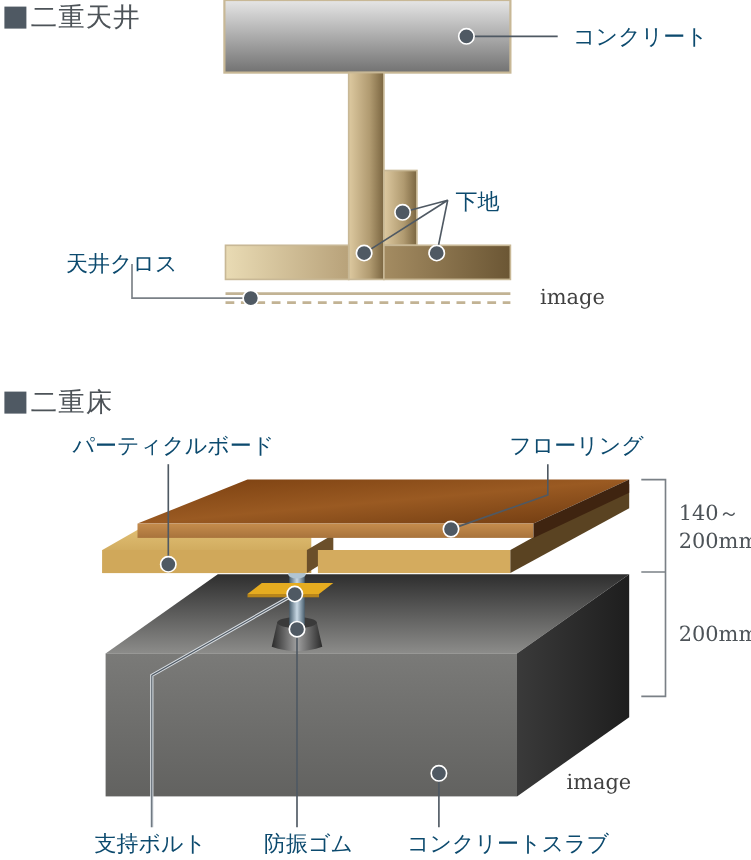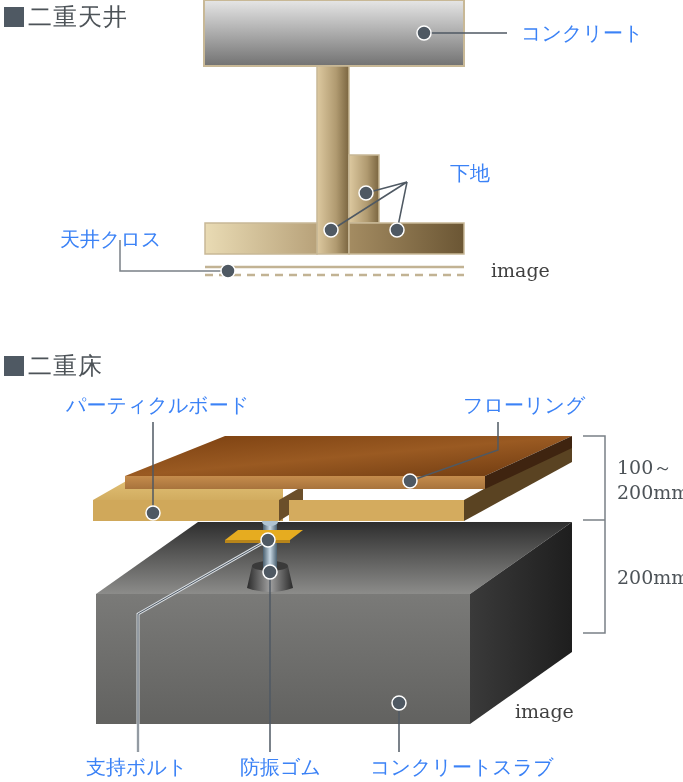--- a/index.html
+++ b/index.html
@@ -1,21 +1,21 @@
 <!DOCTYPE html>
 <html><head>
 <meta charset="utf-8">
 <style>
   html, body { margin: 0; padding: 0; background: #ffffff; }
   body { width: 683px; height: 782px; position: relative; overflow: hidden;
          font-family: "DejaVu Serif", "Liberation Serif", serif; color: #4d5358; }
   .abs { position: absolute; }
   .heading { font-size: 24px; line-height: 30px; letter-spacing: 1px; color: #4d5358; white-space: nowrap; }
   .heading .sq { display: inline-block; width: 20px; height: 20px; background: #4f5963; margin-right: 4px; vertical-align: -2px; }
-  .label { font-size: 20px; line-height: 24px; color: #3b82f6; white-space: nowrap; }
+  .label { font-size: 20px; line-height: 24px; color: #0c4a6e; white-space: nowrap; }
   .note { font-size: 19px; line-height: 22px; color: #404040; white-space: nowrap; }
   .dim { font-size: 19px; line-height: 24px; color: #4d5358; white-space: nowrap; }
   svg { position: absolute; left: 0; top: 0; }
 </style>
 </head>
 <body>
 
 <svg width="683" height="782" viewBox="0 0 683 782">
   <defs>
     <linearGradient id="concGrad" x1="0" y1="0" x2="0" y2="1">
@@ -136,32 +136,32 @@
   <circle cx="268" cy="540" r="7" fill="#4f5963" stroke="#fff" stroke-width="1.5"></circle>
   <circle cx="270" cy="572" r="7" fill="#4f5963" stroke="#fff" stroke-width="1.5"></circle>
   <circle cx="399" cy="703" r="7" fill="#4f5963" stroke="#fff" stroke-width="1.5"></circle>
 </svg>
 
 <div class="abs heading" style="left:4px; top:2px;font-family:Liberation Serif, serif;">
   <span class="sq"></span><span>二重天井</span>
 </div>
 
 <div class="abs label" style="left:521px; top:21px;">コンクリート</div>
-<div class="abs label" style="left:414px; top:161px;margin-left:36px;">下地</div>
+<div class="abs label" style="left:414px; top:171px;">下地</div>
 <div class="abs label" style="left:60px; top:208px;margin-top:19px;">天井クロス</div>
 <div class="abs note" style="left:491px; top:259px;">image</div>
 
 <div class="abs heading" style="left:4px; top:331px;margin-top:20px;">
   <span class="sq"></span><span>二重床</span>
 </div>
 
 <div class="abs label" style="left:66px; top:393px;">パーティクルボード</div>
 <div class="abs label" style="left:463px; top:393px;">フローリング</div>
 
-<div class="abs dim" style="left:617px; top:455px;">100～</div>
+<div class="abs dim" style="left:617px; top:455px;">140～</div>
 <div class="abs dim" style="left:617px; top:480px;">200mm</div>
 <div class="abs dim" style="left:617px; top:565px;">200mm</div>
 
 <div class="abs note" style="left:515px; top:700px;">image</div>
 
 <div class="abs label" style="left:86px; top:755px;">支持ボルト</div>
 <div class="abs label" style="left:240px; top:755px;">防振ゴム</div>
 <div class="abs label" style="left:370px; top:755px;text-align:right;">コンクリートスラブ</div>
 
 </body></html>

